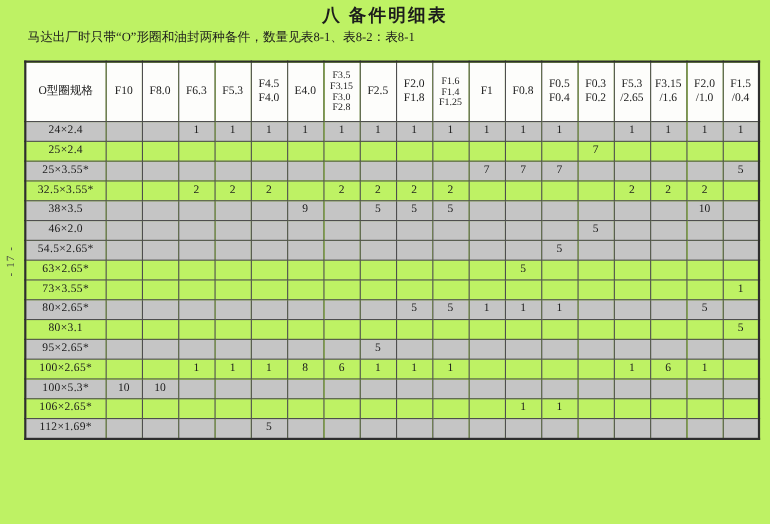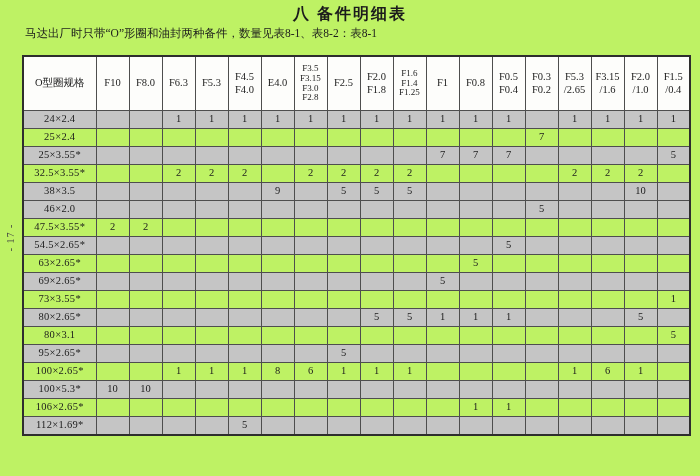--- a/index.html
+++ b/index.html
@@ -250,41 +250,20 @@
           <td></td>
           <td></td>
           <td></td>
           <td></td>
           <td>5</td>
           <td></td>
           <td></td>
           <td></td>
           <td></td>
         </tr>
-        <tr>
-          <td class="rowlabel">47.5×3.55*</td>
-          <td>2</td>
-          <td>2</td>
-          <td></td>
-          <td></td>
-          <td></td>
-          <td></td>
-          <td></td>
-          <td></td>
-          <td></td>
-          <td></td>
-          <td></td>
-          <td></td>
-          <td></td>
-          <td></td>
-          <td></td>
-          <td></td>
-          <td></td>
-          <td></td>
-        </tr>
         <tr class="shaded">
           <td class="rowlabel">54.5×2.65*</td>
           <td></td>
           <td></td>
           <td></td>
           <td></td>
           <td></td>
           <td></td>
           <td></td>
           <td></td>
@@ -306,41 +285,20 @@
           <td></td>
           <td></td>
           <td></td>
           <td></td>
           <td></td>
           <td></td>
           <td></td>
           <td></td>
           <td></td>
           <td>5</td>
-          <td></td>
-          <td></td>
-          <td></td>
-          <td></td>
-          <td></td>
-          <td></td>
-        </tr>
-        <tr class="shaded">
-          <td class="rowlabel">69×2.65*</td>
-          <td></td>
-          <td></td>
-          <td></td>
-          <td></td>
-          <td></td>
-          <td></td>
-          <td></td>
-          <td></td>
-          <td></td>
-          <td></td>
-          <td>5</td>
-          <td></td>
           <td></td>
           <td></td>
           <td></td>
           <td></td>
           <td></td>
           <td></td>
         </tr>
         <tr>
           <td class="rowlabel">73×3.55*</td>
           <td></td>

